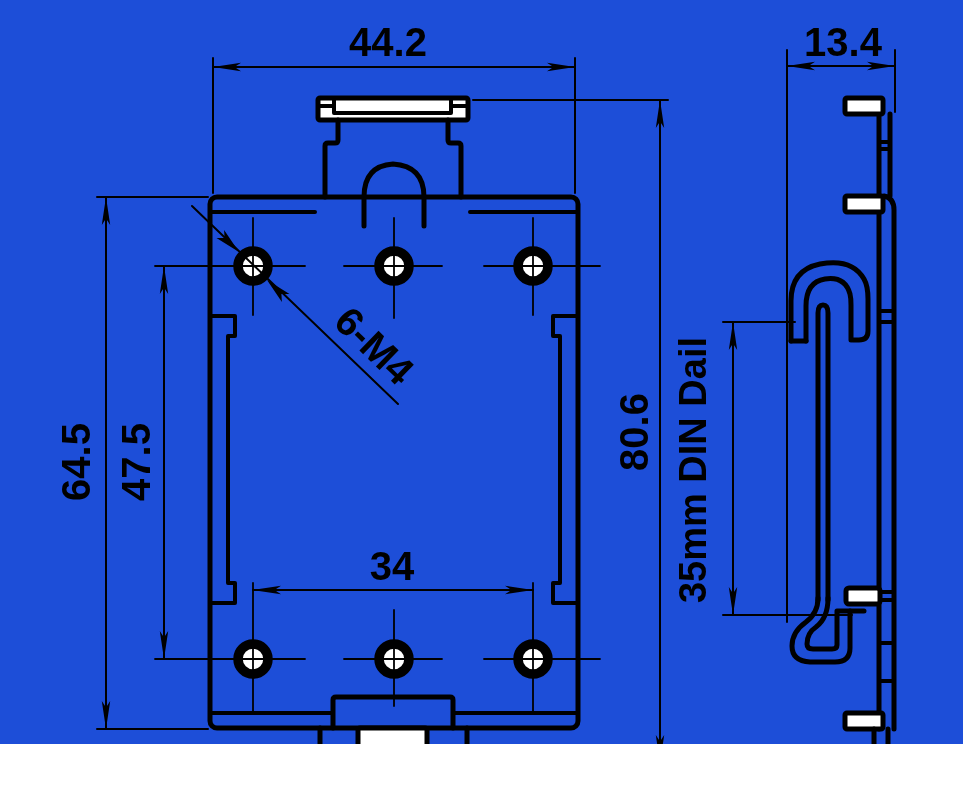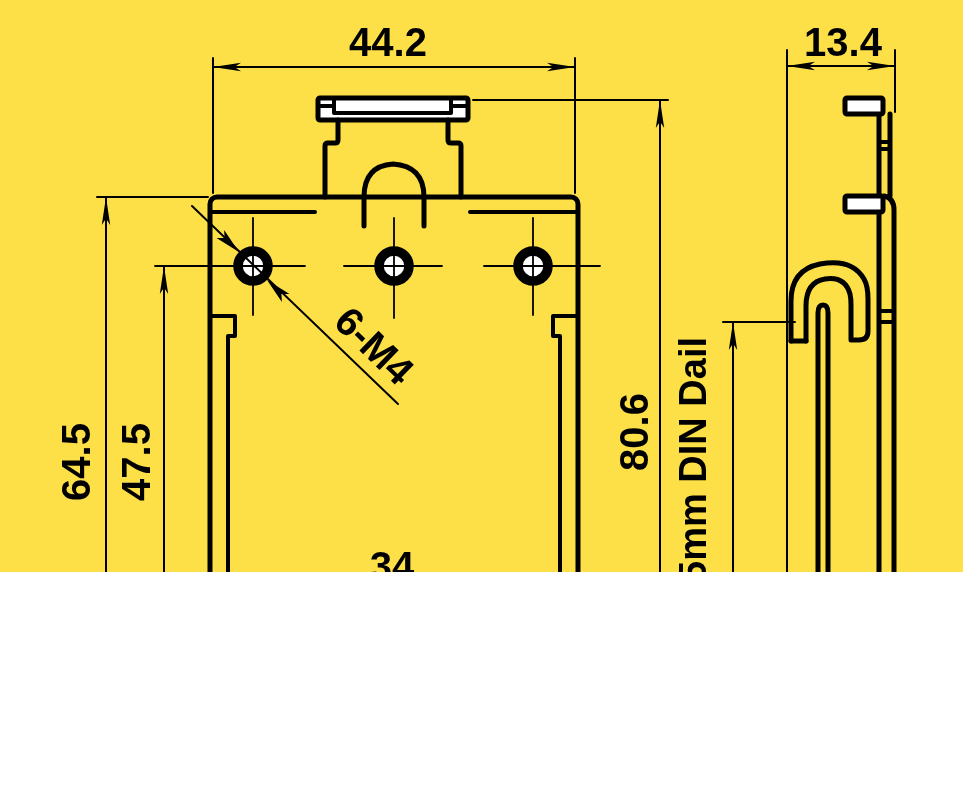--- a/index.html
+++ b/index.html
@@ -1,16 +1,16 @@
 <!DOCTYPE html>
 <html><head>
 <meta charset="utf-8">
 <style>
   html,body{margin:0;padding:0;background:#ffffff;}
-  .stage{position:relative;width:963px;height:572px;background:#fde047;overflow:hidden;
+  .stage{position:relative;width:963px;height:744px;background:#1d4ed8;overflow:hidden;
          font-family:"Liberation Sans",sans-serif;}
   svg{position:absolute;left:0;top:0;}
   .bold-line{stroke:#000;stroke-width:5;fill:none;stroke-linecap:round;stroke-linejoin:round;}
   .med-line{stroke:#000;stroke-width:4;fill:none;stroke-linecap:round;stroke-linejoin:round;}
   .thin-line{stroke:#000;stroke-width:2;fill:none;stroke-linecap:round;}
   .center-line{stroke:#000;stroke-width:1.8;fill:none;stroke-linecap:round;}
   .hole-ring{stroke:#000;stroke-width:9.5;fill:#ffffff;}
   .white-fill{fill:#ffffff;}
   .dim-text{font-family:"Liberation Sans",sans-serif;font-weight:bold;font-size:40px;fill:#000;}
   .note-text{font-family:"Liberation Sans",sans-serif;font-weight:bold;font-size:38px;fill:#000;}

